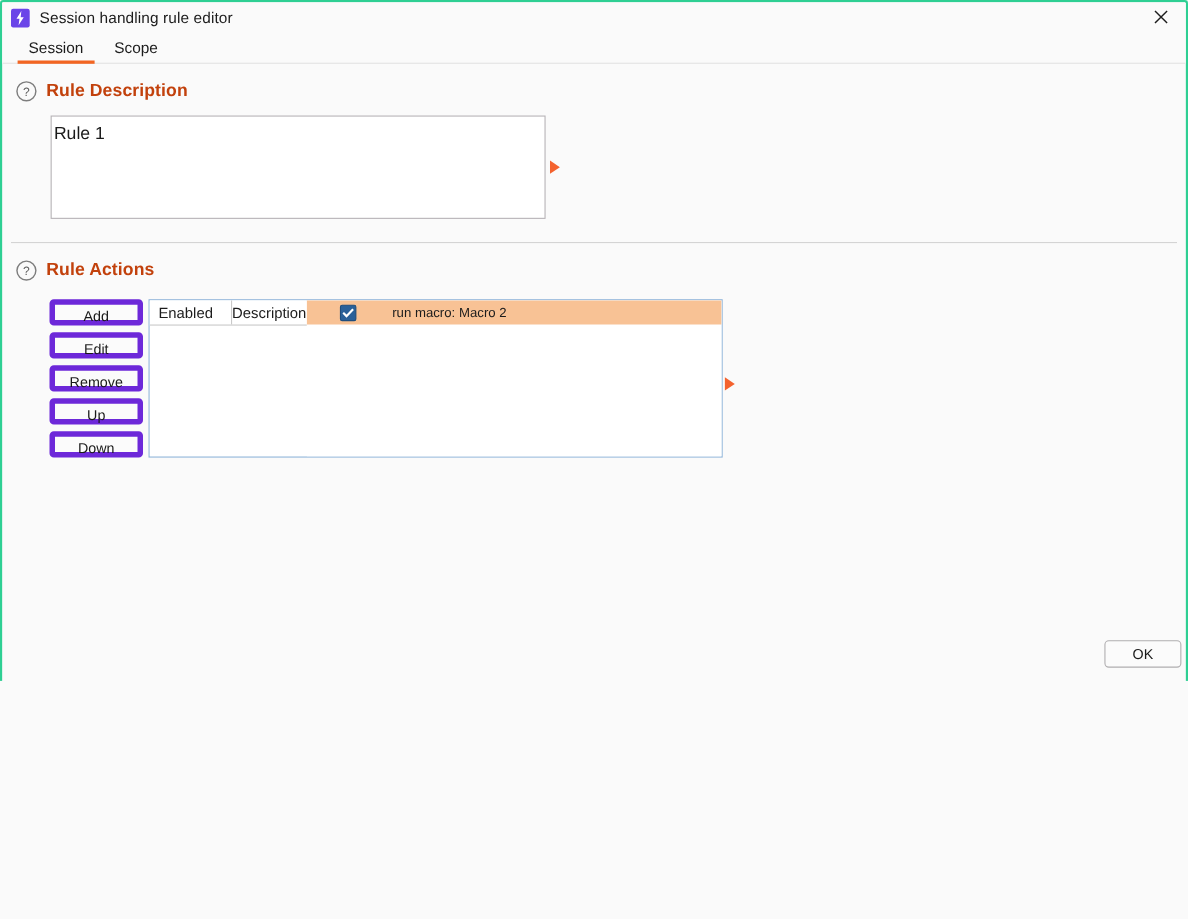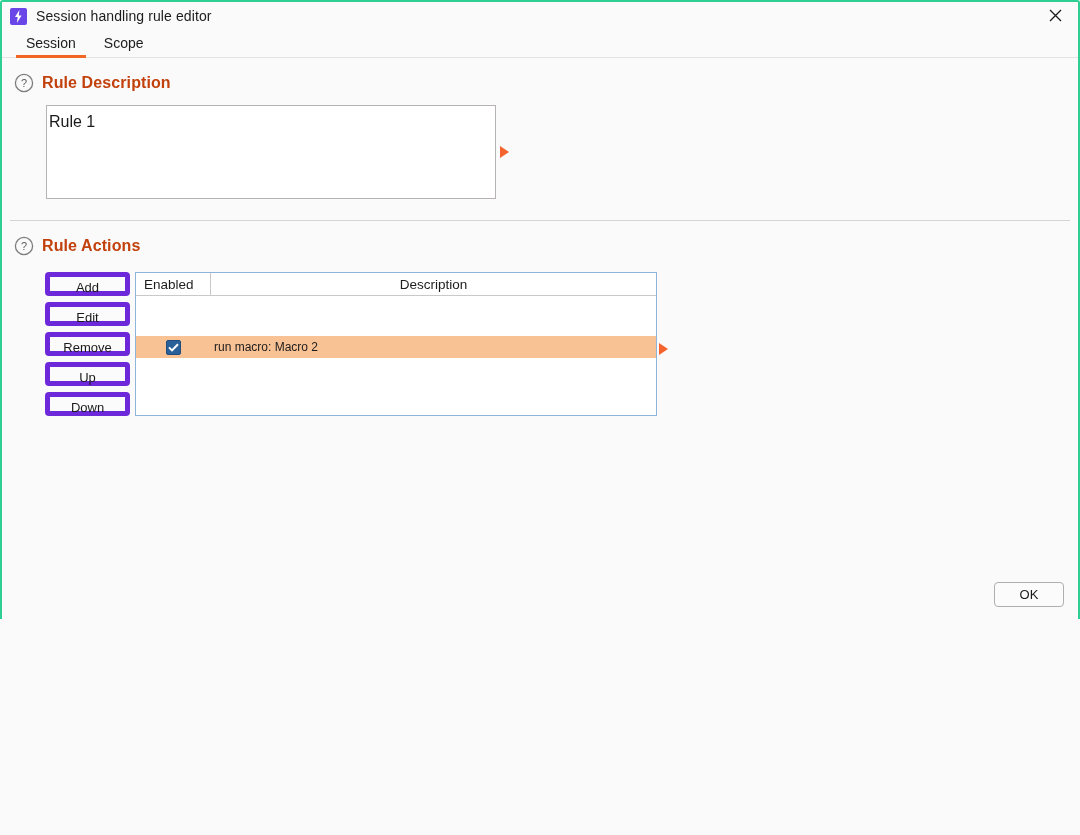--- a/index.html
+++ b/index.html
@@ -195,23 +195,22 @@
   .btn:last-child { margin-bottom: 0; }
 
   .table-box {
     width: 522px;
     height: 144px;
     margin-left: 5px;
     border: 1px solid #8fb4d9;
     background: #ffffff;
     flex: 0 0 auto;
     display: flex;
-    flex-direction: column;
+    flex-direction: row;
     overflow: hidden;
-    gap: 40px;
   }
   .table-head {
     display: flex;
     height: 23px;
     border-bottom: 1px solid #c9c9c9;
     background: #ffffff;
     flex: 0 0 auto;
   }
   .th {
     font-size: 13.5px;
@@ -268,21 +267,21 @@
   
   .footer {
     position: absolute;
     left: 0;
     right: 0;
     bottom: 10px;
     height: 30px;
     display: flex;
     justify-content: flex-end;
     align-items: center;
-    padding-right: 14px;
+    padding-right: 4px;
   }
   .ok-btn {
     width: 70px;
     height: 25px;
     background: #fbfbfb;
     border: 1px solid #b0aeb0;
     border-radius: 4px;
     font-family: "Liberation Sans", sans-serif;
     font-size: 13px;
     color: #1a1a1a;

